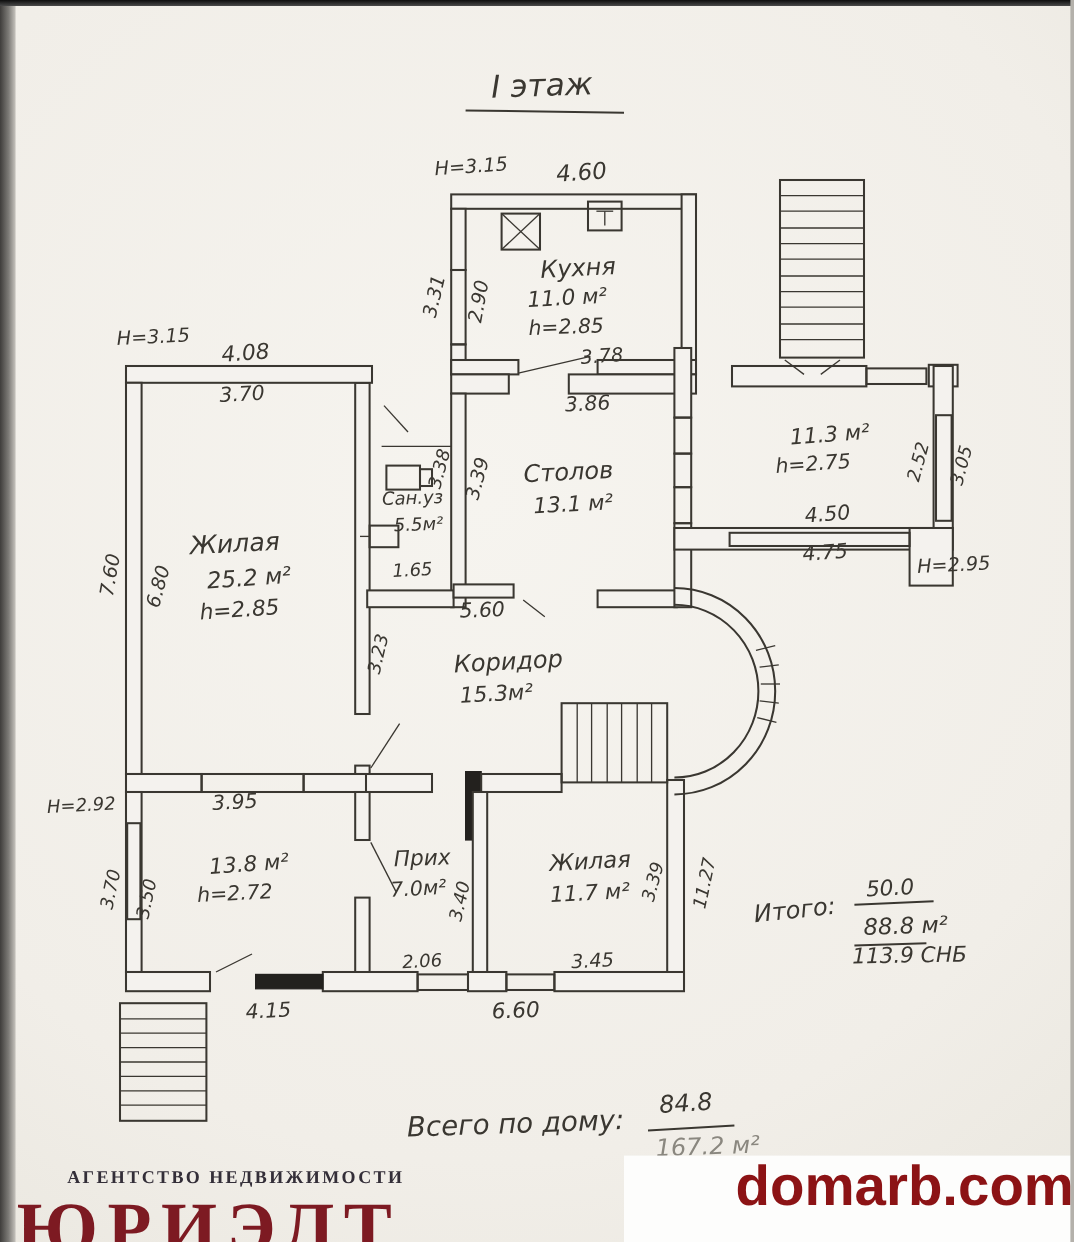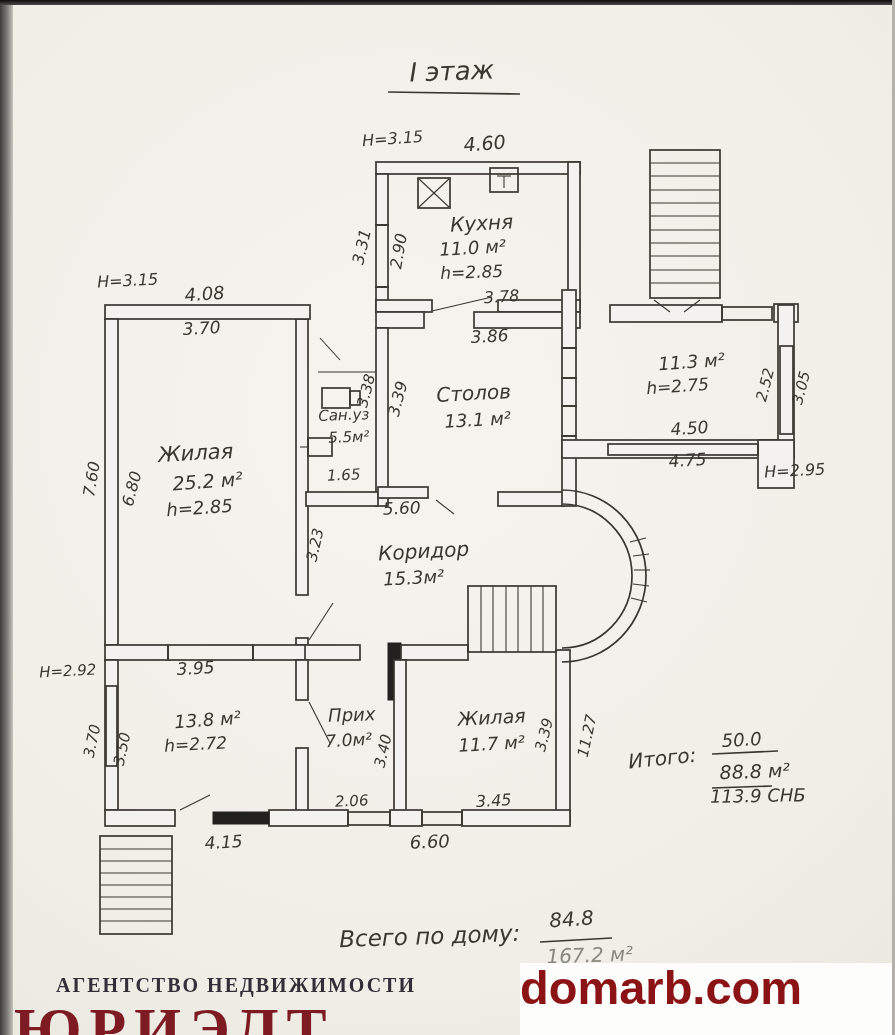--- a/index.html
+++ b/index.html
@@ -14,25 +14,25 @@
   .right-edge{position:absolute;top:0;right:0;width:3px;height:100%;background:#b4b1ab;}
   svg{position:absolute;top:0;left:0;}
   svg .wall{fill:#f4f2ee;stroke:#3a3731;stroke-width:1.7;}
   svg .line{stroke:#3a3731;stroke-width:1.7;fill:none;}
   svg .thin{stroke:#3a3731;stroke-width:1.1;fill:none;}
   svg .dark{fill:#23211e;stroke:#23211e;}
   svg text.hand{font-family:"DejaVu Sans",sans-serif;font-style:italic;fill:#3a3731;text-anchor:middle;}
   svg text.faded{fill:#8a877f;}
   .agency{position:absolute;left:14px;top:974px;}
   .agency-tagline{margin-left:42px;font-family:"Liberation Serif",serif;font-weight:bold;
-    font-size:20px;letter-spacing:2px;color:#332e38;}
+    font-size:15px;letter-spacing:2px;color:#332e38;}
   .agency-name{margin-top:2px;font-family:"Liberation Serif",serif;font-weight:bold;
     font-size:60px;line-height:1;letter-spacing:8px;color:#7d1a22;}
   .watermark-box{position:absolute;left:520px;top:963px;width:375px;height:72px;
-    background:#fdfdfc;display:flex;justify-content:flex-start;align-items:flex-start;}
+    background:#fdfdfc;display:flex;justify-content:flex-end;align-items:flex-start;}
   .watermark-text{font-family:"Liberation Sans",sans-serif;font-weight:bold;
     font-size:47px;line-height:1.05;color:#8c1315;}
 </style>
 </head>
 <body>
 
 <div class="page">
 
   <svg width="895" height="1035" viewBox="0 0 895 1035">
     <defs>

